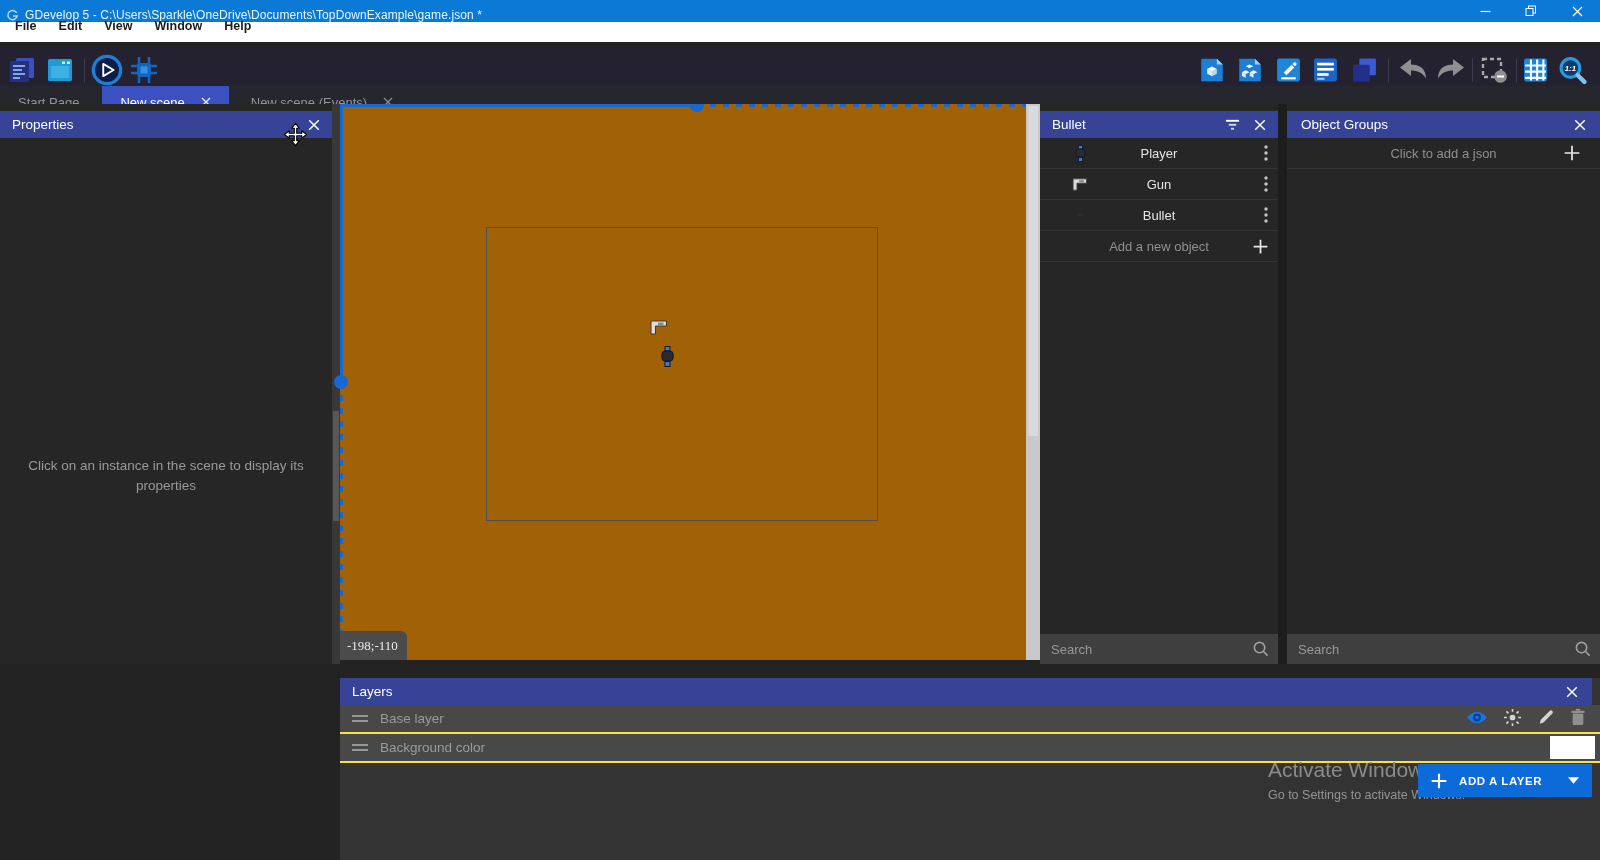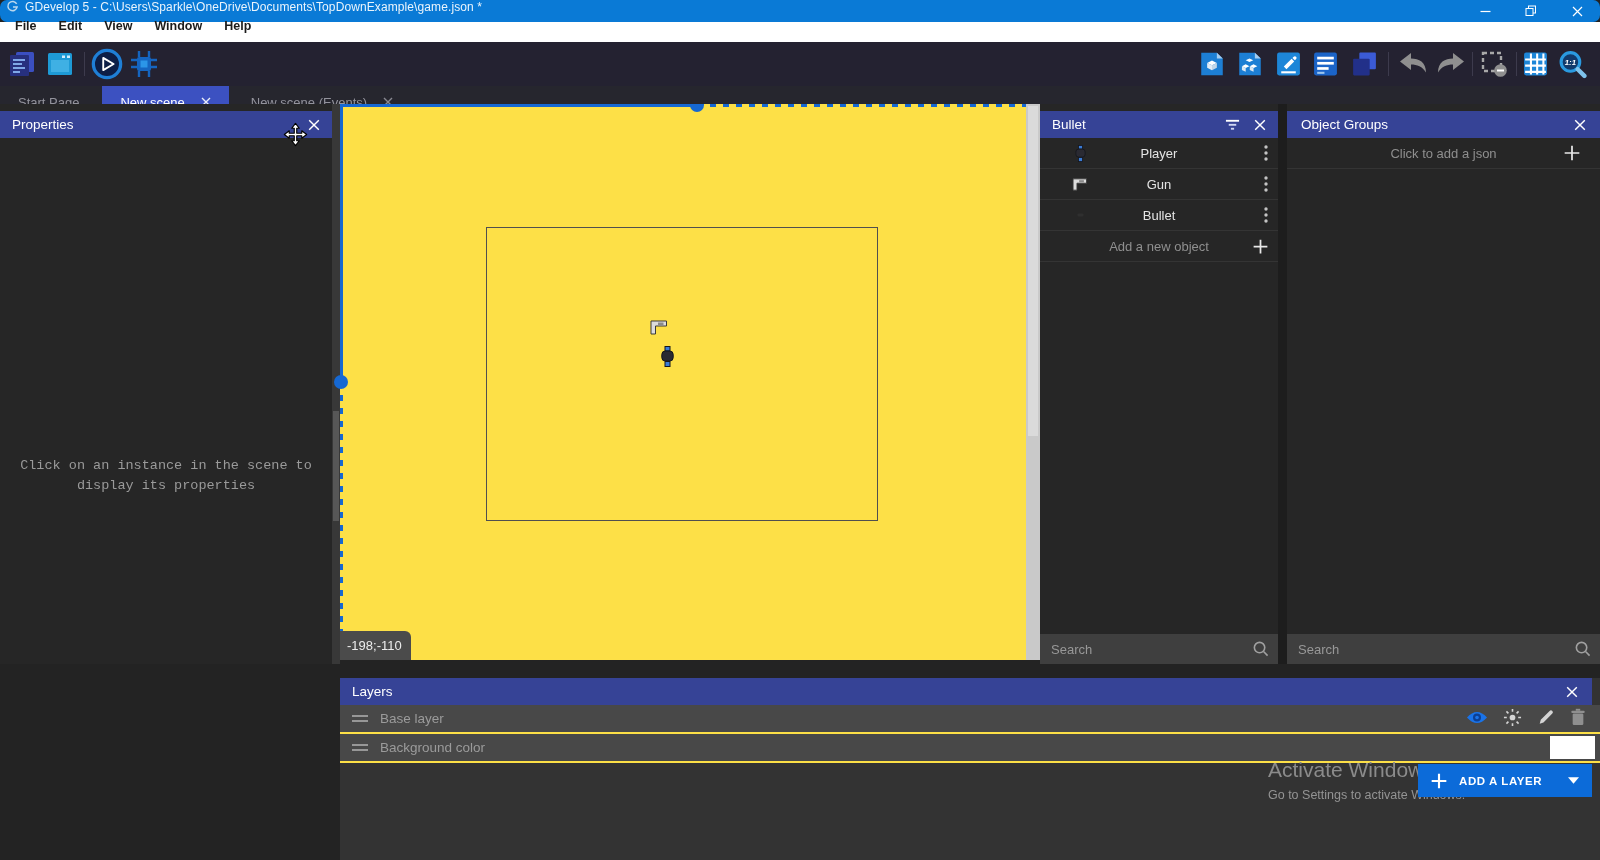--- a/index.html
+++ b/index.html
@@ -3,50 +3,50 @@
 <meta charset="utf-8">
 <style>
   * { margin:0; padding:0; box-sizing:border-box; }
   body { background:#111; }
   .app {
     position:relative; width:1600px; height:860px; overflow:hidden;
     background:#232323; font-family:"Liberation Sans", sans-serif;
     -webkit-font-smoothing:antialiased;
   }
   
-  .titlebar { position:absolute; left:0; top:0; width:1600px; height:22px; background:#0a7ad6; display:flex; align-items:flex-start; color:#eaf4fc;border-radius:7px; }
+  .titlebar { position:absolute; left:0; top:0; width:1600px; height:22px; background:#0a7ad6; display:flex; align-items:flex-end; color:#eaf4fc; }
   .titlebar .logo { margin:0 6px 0 6px; display:flex; }
   .titlebar .title { font-size:12px; letter-spacing:.1px; }
   .win-controls { position:absolute; right:0; top:0; height:22px; display:flex; }
   .win-btn { width:46px; height:22px; display:flex; align-items:center; justify-content:center; }
   
   .menubar { position:absolute; left:0; top:22px; width:1600px; height:20px; background:#ffffff; display:flex; align-items:center; padding-left:4px; }
   .menu-item { font-size:12.5px; color:#1c1c1c; padding:0 11px; height:33px; line-height:20px;font-weight:bold; }
   
-  .toolbar { position:absolute; left:0; top:42px; width:1600px; height:44px; background:#242231;font-style:italic; }
+  .toolbar { position:absolute; left:0; top:48px; width:1600px; height:44px; background:#242231;font-style:italic; }
   .tb-icon { position:absolute; top:50%; transform:translateY(-50%); display:flex; }
   .tb-sep { position:absolute; top:10px; width:1px; height:24px; background:#3d3b4d; }
   
   .tabbar { position:absolute; left:0; top:86px; width:1600px; height:32px; background:#26262e; display:flex; align-items:stretch; }
   .tab { display:flex; align-items:center; padding:0 18px; font-size:13px; color:#93939c; }
   .tab.active { background:#3c51c1; color:#ffffff; }
   .tab .tab-close { margin-left:16px; display:flex; opacity:.9; }
   
   .main { position:absolute; left:0; top:104px; width:1600px; height:560px; overflow:hidden; background:#232323; }
   .panel { position:absolute; background:#262626; }
   .panel-header { position:absolute; left:0; top:7px; right:0; height:27px; background:#364396; color:#fff; display:flex; align-items:center; font-size:13.5px; }
   .panel-header .ph-title { margin-left:12px; }
   .icon-btn { position:absolute; display:flex; align-items:center; justify-content:center; }
   
   .props-panel { left:0; top:0; width:332px; height:742px; }
-  .props-empty { position:absolute; left:16px; top:352px; width:300px; text-align:center; font-size:13.5px; line-height:1.5; color:#9a9a9a;font-family:Liberation Mono, monospace; }
+  .props-empty { position:absolute; left:16px; top:352px; width:300px; text-align:center; font-size:13.5px; line-height:1.5; color:#9a9a9a; }
   .mini-scrollbar { position:absolute; left:332px; top:0; width:8px; height:742px; background:#383838; }
   .mini-thumb { position:absolute; left:1px; top:307px; width:6px; height:110px; background:#575757; }
   
-  .canvas { position:absolute; left:340px; top:0; width:686px; height:556px; background:#fde047; overflow:hidden; }
+  .canvas { position:absolute; left:340px; top:0; width:686px; height:556px; background:#a16207; overflow:hidden;font-family:Liberation Serif, serif; }
   .sel-line-top-solid { position:absolute; left:0; top:0; width:357px; height:3px; background:#1668d2; }
   .sel-line-top-dash { position:absolute; left:357px; top:0; width:329px; height:3px; background:repeating-linear-gradient(90deg,#1668d2 0 6px,transparent 6px 13px); }
   .sel-line-left-solid { position:absolute; left:0; top:0; width:3px; height:278px; background:#1668d2; }
   .sel-line-left-dash { position:absolute; left:0; top:278px; width:3px; height:278px; background:repeating-linear-gradient(180deg,#1668d2 0 6px,transparent 6px 13px); }
   .sel-dot { position:absolute; width:14px; height:14px; border-radius:50%; background:#1668d2; }
   .window-border-rect { position:absolute; left:146px; top:123px; width:392px; height:294px; border:1px solid #4f4f4f; }
   .coord-badge { position:absolute; left:0; top:527px; height:29px; background:#4b4b4b; color:#ececec; font-size:13px; line-height:29px; padding:0 9px 0 7px; border-radius:0 6px 0 0; }
   .canvas-vscroll { position:absolute; left:1026px; top:0; width:14px; height:556px; background:#c9c9c9; }
   .canvas-vscroll .thumb { position:absolute; left:2px; top:2px; width:10px; height:330px; background:#dadada; }
   

